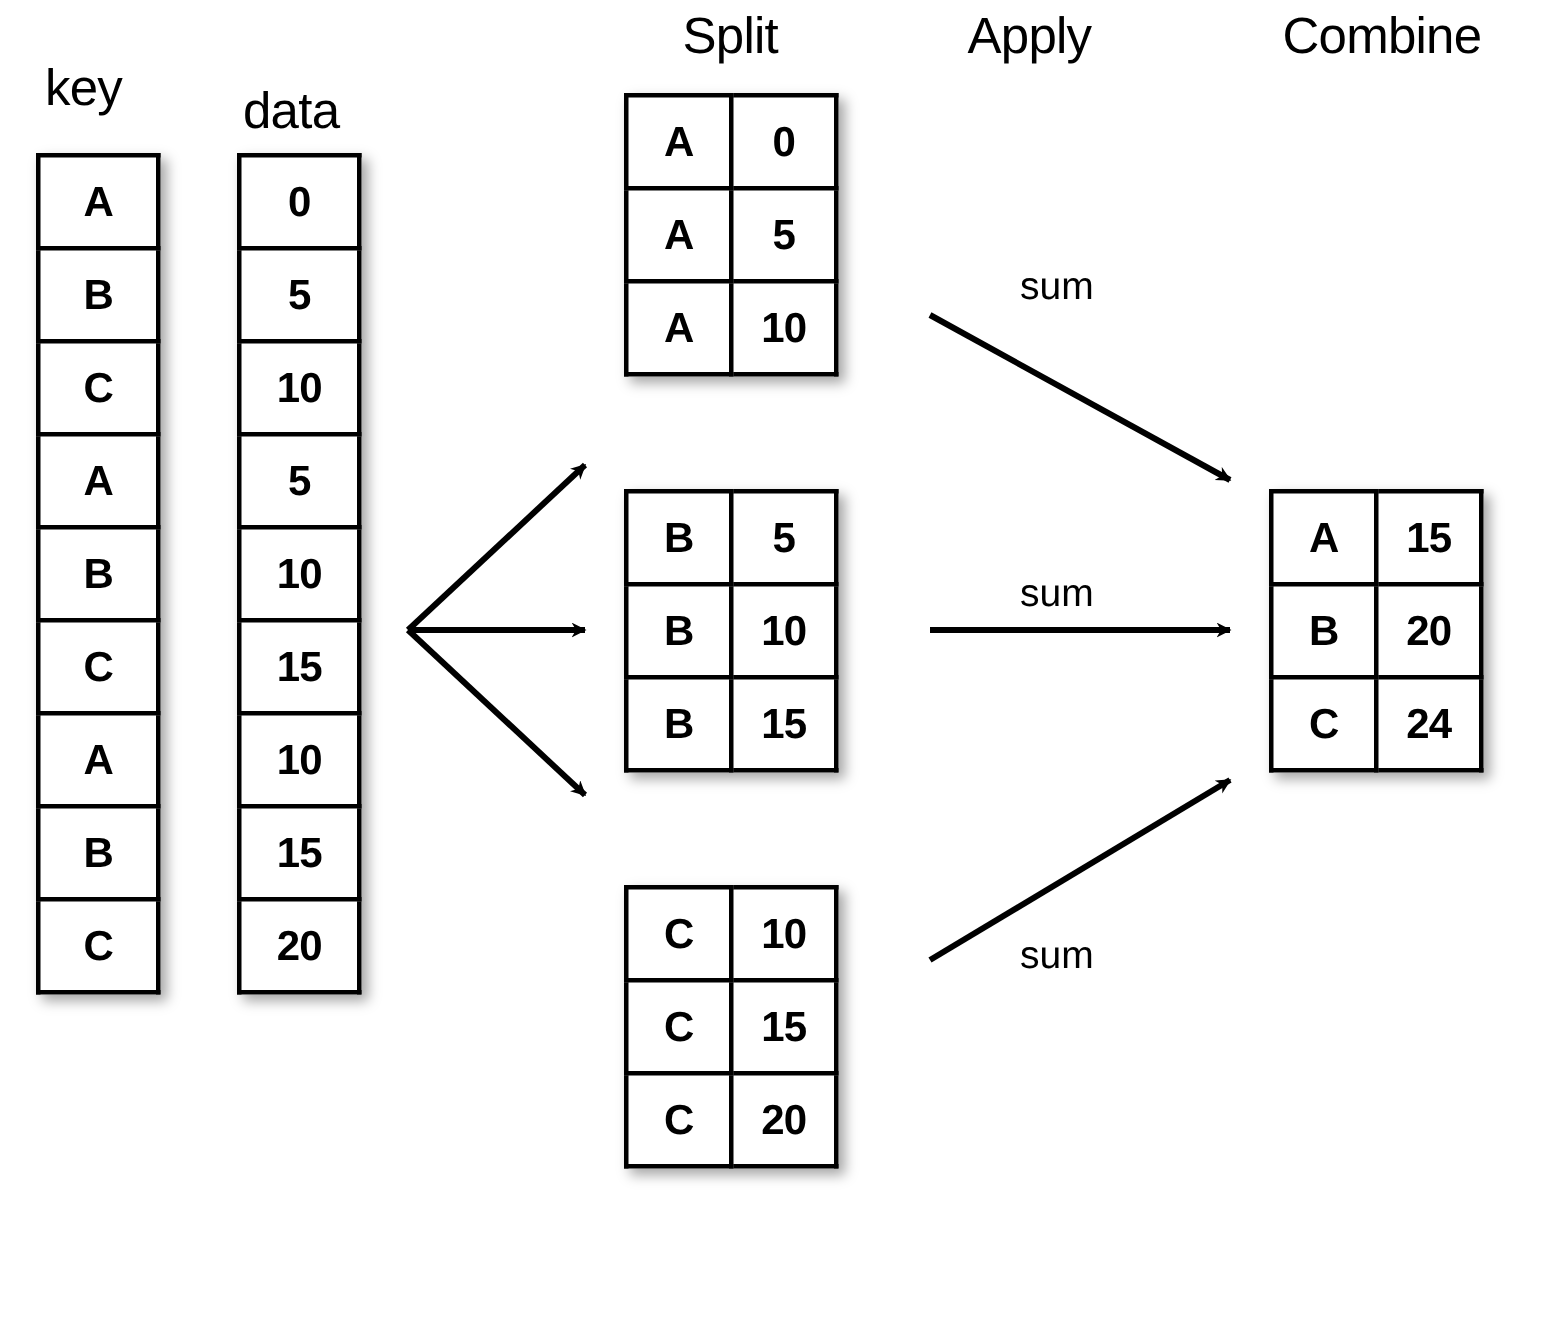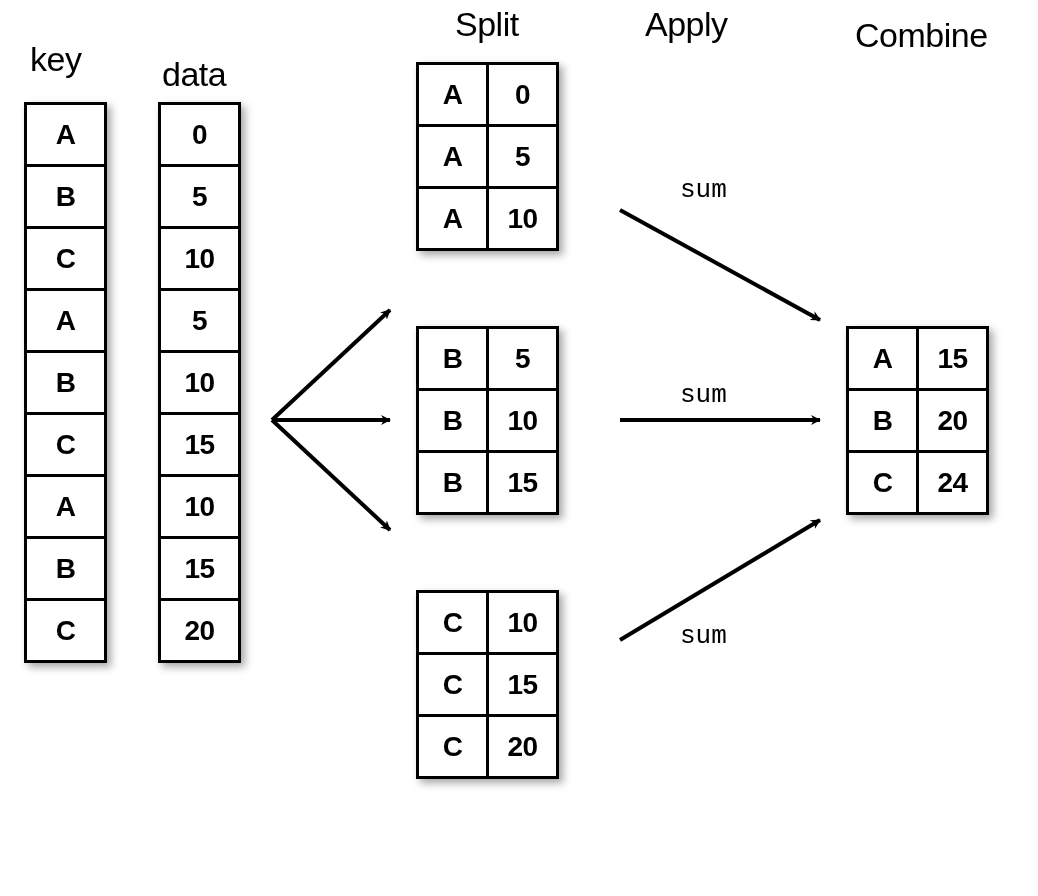--- a/index.html
+++ b/index.html
@@ -34,37 +34,36 @@
     font-weight: 700;
     font-size: 28px;
     letter-spacing: -0.5px;
     padding: 0;
   }
   .tbl.single td { width: 80px; }
   .arrow-label {
     position: absolute;
     font-weight: 400;
     font-size: 26px;
-    font-family: Liberation Mono, monospace;
   }
   svg.arrows {
     position: absolute;
     top: 0; left: 0;
     width: 1038px; height: 896px;
     pointer-events: none;
   }
 </style>
 </head>
 <body>
 
 <div class="heading" style="left:30px; top:40px;">key</div>
 <div class="heading" style="left:162px; top:55px;">data</div>
 <div class="heading" style="left:455px; top:5px;">Split</div>
 <div class="heading" style="left:645px; top:5px;">Apply</div>
-<div class="heading" style="left:855px; top:16px;">Combine</div>
+<div class="heading" style="left:855px; top:5px;">Combine</div>
 
 <table class="tbl single" style="left:24px; top:102px;">
   <tbody>
       <tr>
         <td>A</td>
       </tr>
   <tr>
         <td>B</td>
       </tr>
   <tr>

